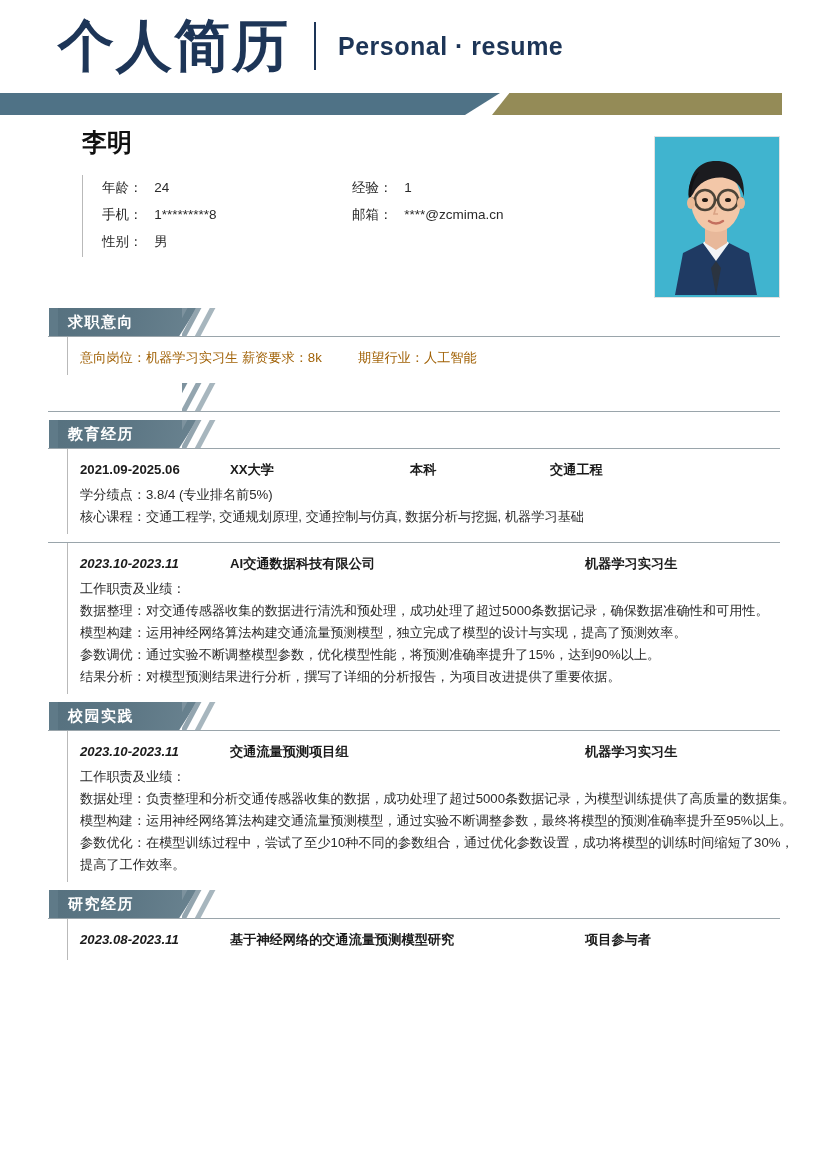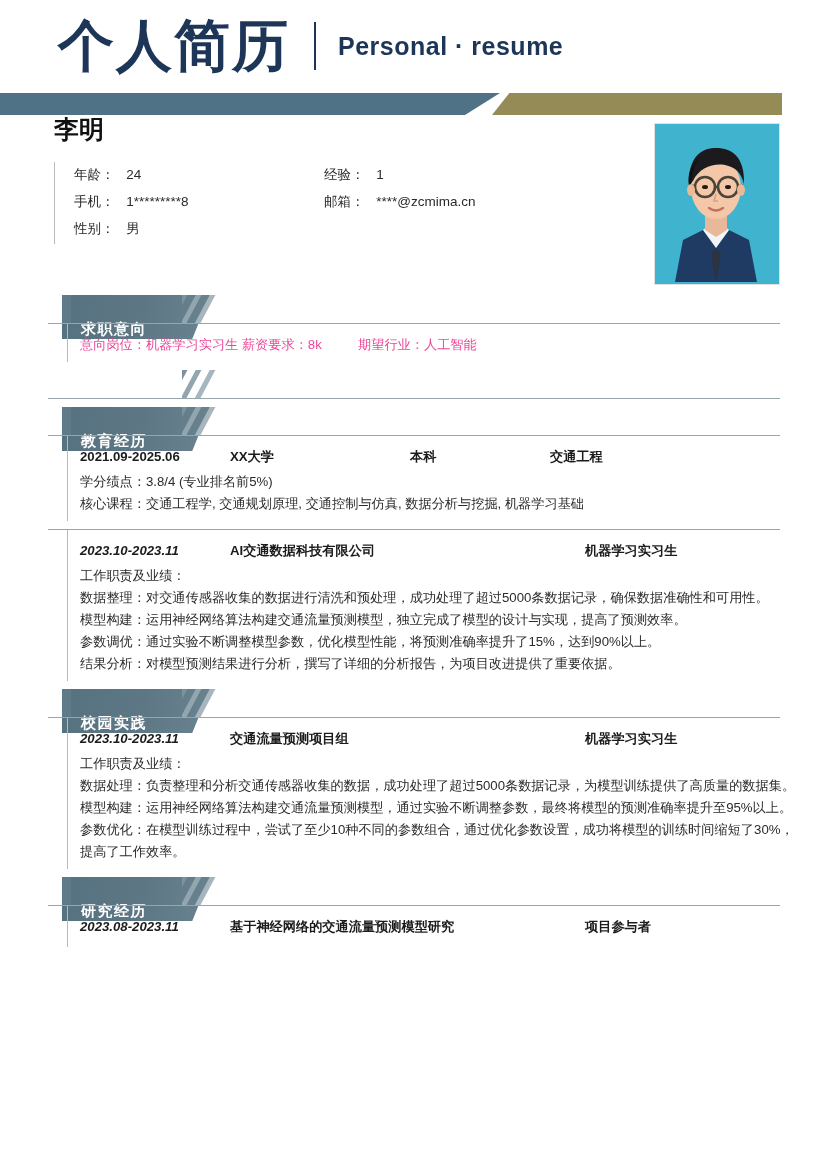--- a/index.html
+++ b/index.html
@@ -60,22 +60,22 @@
     position:absolute;
     left:492px; top:0;
     width:290px; height:22px;
     background:#948b57;
     clip-path:polygon(6% 0, 100% 0, 100% 100%, 0 100%);
   }
 
   
   .personal{
     position:relative;
-    margin-top:25px;
-    padding-left:54px;
+    margin-top:38px;
+    padding-left:82px;
     height:170px;
     box-sizing:border-box;
   }
   .person-name{
     font-size:25px;
     font-weight:bold;
     color:#111;
     line-height:1;
     margin-bottom:24px;
   }
@@ -116,27 +116,27 @@
   
   .section{ margin-top:8px; }
   .sec-head{
     position:relative;
     height:28px;
     margin-left:48px;
     width:320px;
   }
   .sec-bar{
     position:absolute;
-    left:14px; top:0;
-    height:44px;
+    left:1px; top:0;
+    height:28px;
     width:148px;
     background:linear-gradient(100deg,#56717f 0%,#5d7785 55%,#6a8390 100%);
     clip-path:polygon(0 0, 100% 0, 88% 100%, 0 100%);
     display:flex;
-    align-items:flex-end;
+    align-items:center;
   }
   .sec-bar-tab{
     position:absolute;
     left:0; top:0;
     width:9px; height:28px;
     background:#5f7a88;
   }
   .sec-title{
     position:relative;
     margin-left:19px;
@@ -207,21 +207,21 @@
   .exp-row.edu .exp-org { width:180px; }
   .exp-row.edu .exp-deg { width:140px; }
 
   .exp-row.job .exp-date{ width:150px;font-style:italic; }
   .exp-row.job .exp-org { width:355px; }
 
   .intent-row{
     display:flex;
     font-size:13.2px;
     line-height:22px;
-    color:#ec4899;
+    color:#a16207;
   }
   .intent-a{ width:278px; flex:none; }
   .intent-b{ flex:none; }
 </style>
 </head>
 <body>
 
 <div class="top-title">
   <div class="cn-title">个人简历</div>
   <div class="title-divider"></div>

